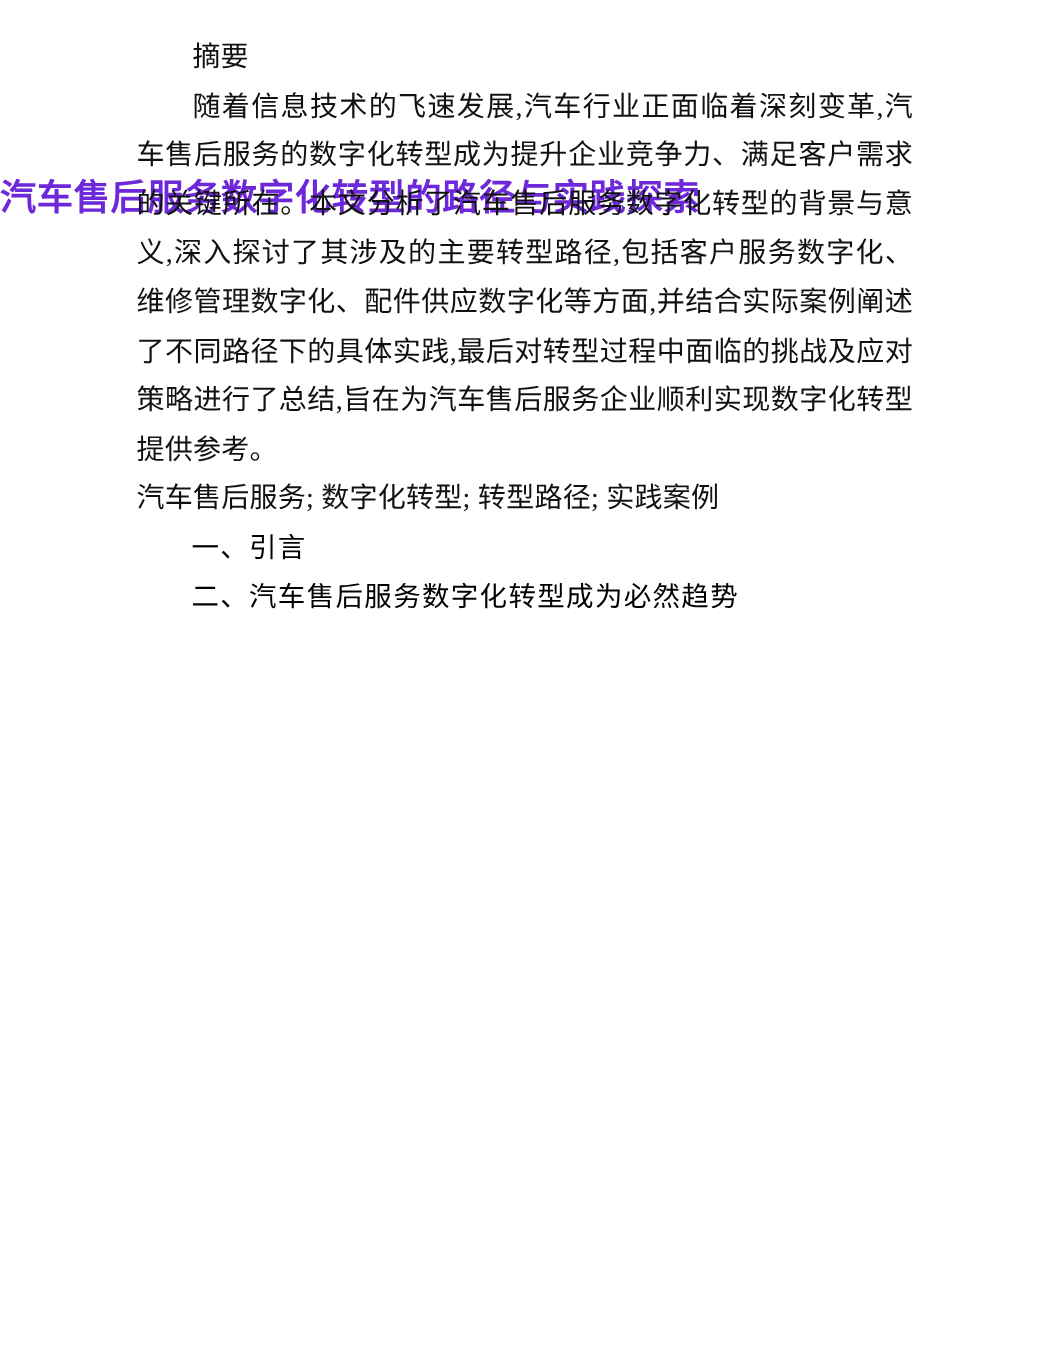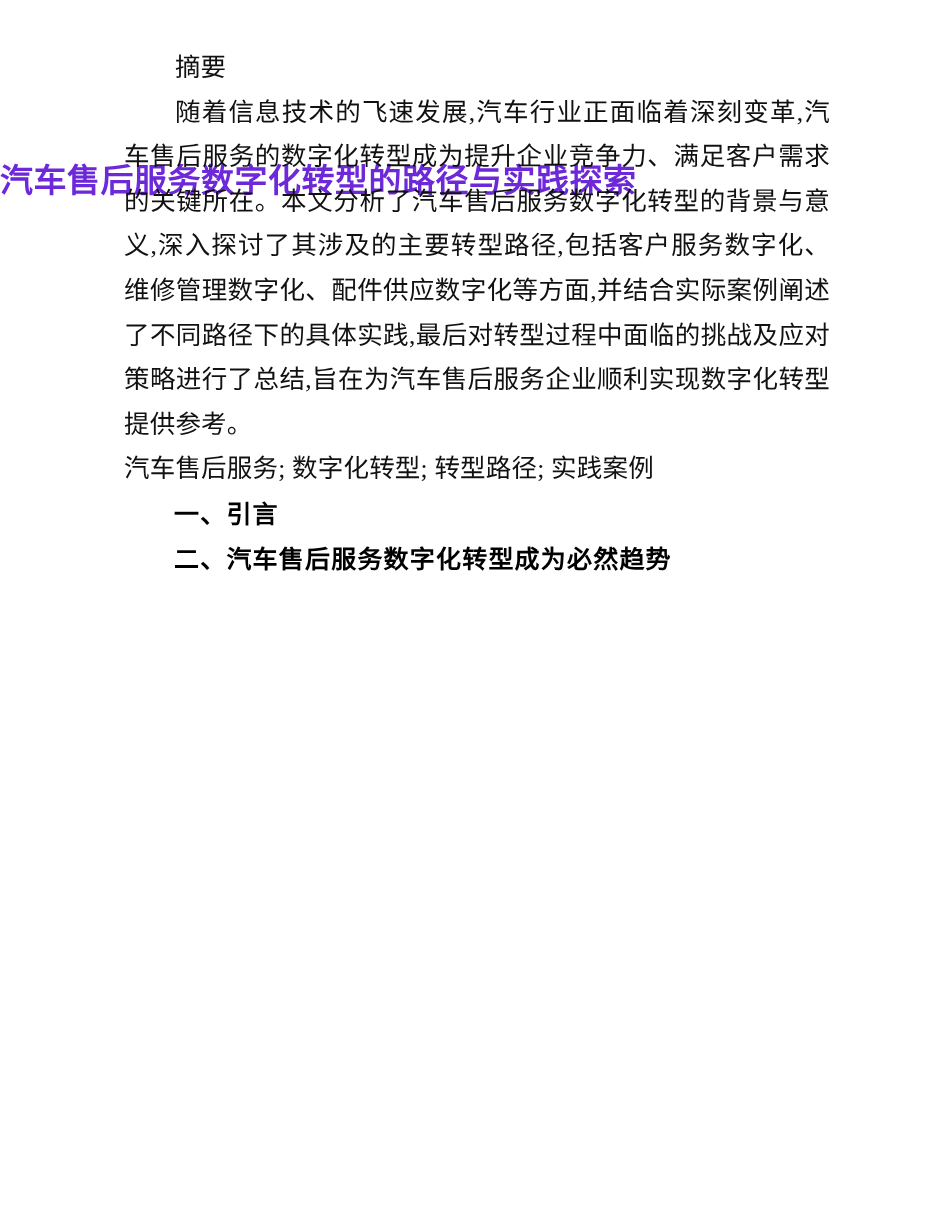--- a/index.html
+++ b/index.html
@@ -21,21 +21,21 @@
     position: relative;
     width: 950px;
     height: 1230px;
     box-sizing: border-box;
     background: #ffffff;
   }
 
   .content {
     position: absolute;
     left: 124px;
-    top: 16px;
+    top: 0;
     width: 706px;
   }
 
   
   .doc-title {
     margin: 0;
     padding: 0;
     text-align: left;
     font-family: "Liberation Serif", "DejaVu Serif", serif;
     font-weight: 700;
@@ -73,21 +73,21 @@
     font-size: 25.5px;
     line-height: 44.6px;
     text-indent: 2em;
     color: #111111;
   }
 
   
   .section-heading {
     margin: 0;
     font-family: "Liberation Sans", "DejaVu Sans", sans-serif;
-    font-weight: 700;
+    font-weight: 400;
     font-size: 25px;
     line-height: 44.6px;
     text-indent: 2em;
     letter-spacing: 1.2px;
     color: #000000;
   }
 
   .gap-title-abstract { height: 30px; }
 </style>
 </head>

